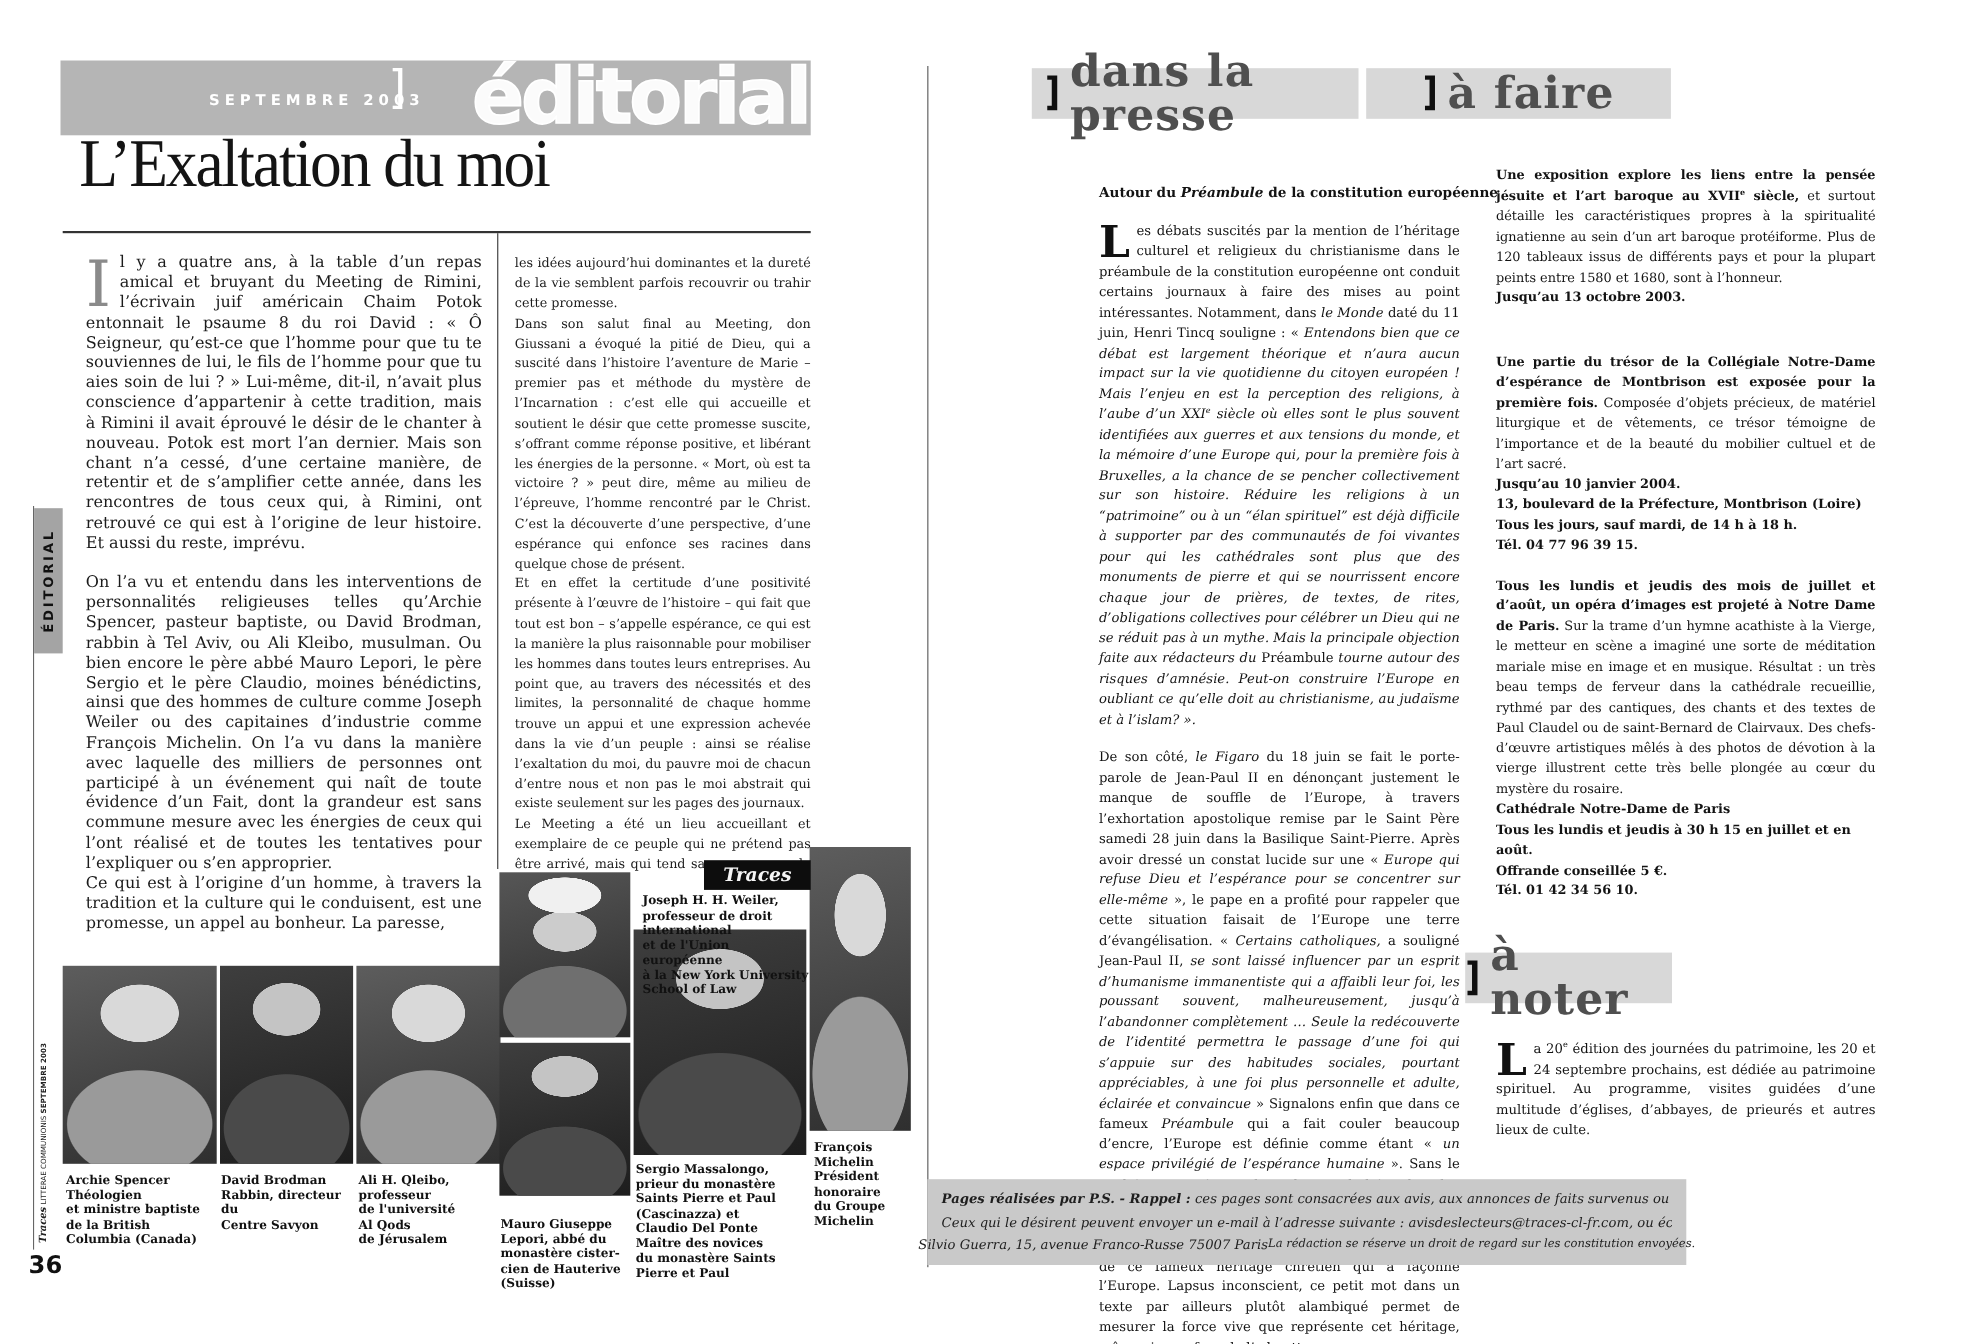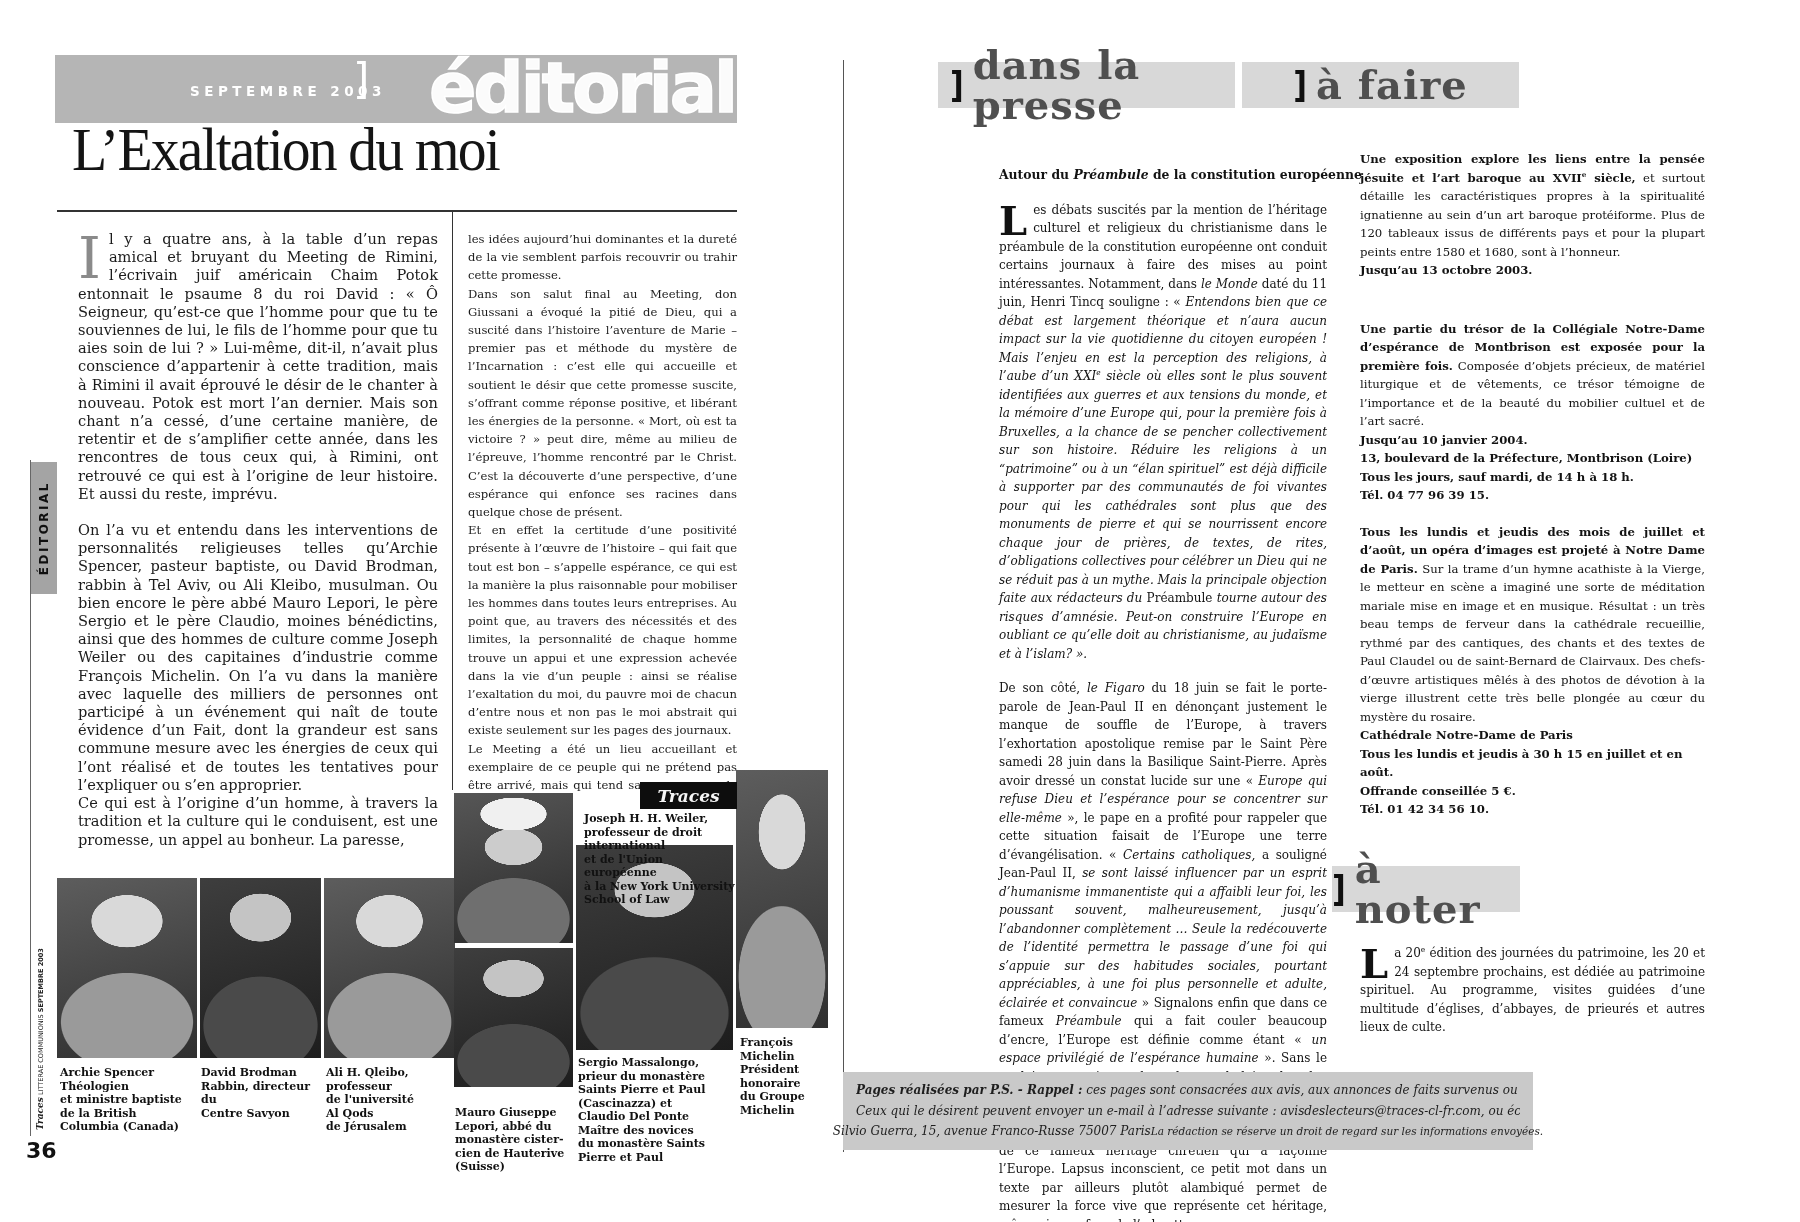--- a/index.html
+++ b/index.html
@@ -224,17 +224,17 @@
 
   <div class="anoter-text">
     <p><span class="dropL">L</span><span><span>a 20</span><sup>e</sup><span> édition des journées du patrimoine, les 20 et 24 septembre prochains, est dédiée au patrimoine spirituel. Au programme, visites guidées d’une multitude d’églises, d’abbayes, de prieurés et autres lieux de culte.</span></span></p>
   </div>
 
   <div class="footerbox">
     <div class="fl"><span style="font-weight: bold;">Pages réalisées par P.S. - Rappel :</span><span> ces pages sont consacrées aux avis, aux annonces de faits survenus ou à de brefs témoignages.</span></div>
     <div class="fl"><span>Ceux qui le désirent peuvent envoyer un e-mail à l’adresse suivante : avisdeslecteurs@traces-cl-fr.com, ou écrire à Traces C/O</span></div>
     <div class="fl3">
       <span>Silvio Guerra, 15, avenue Franco-Russe 75007 Paris</span>
-      <span class="fl3r">La rédaction se réserve un droit de regard sur les informations envoyées.</span>
+      <span class="fl3r">La rédaction se réserve un droit de regard sur les constitution envoyées.</span>
     </div>
   </div>
 
 </div>
 
 </body></html>

